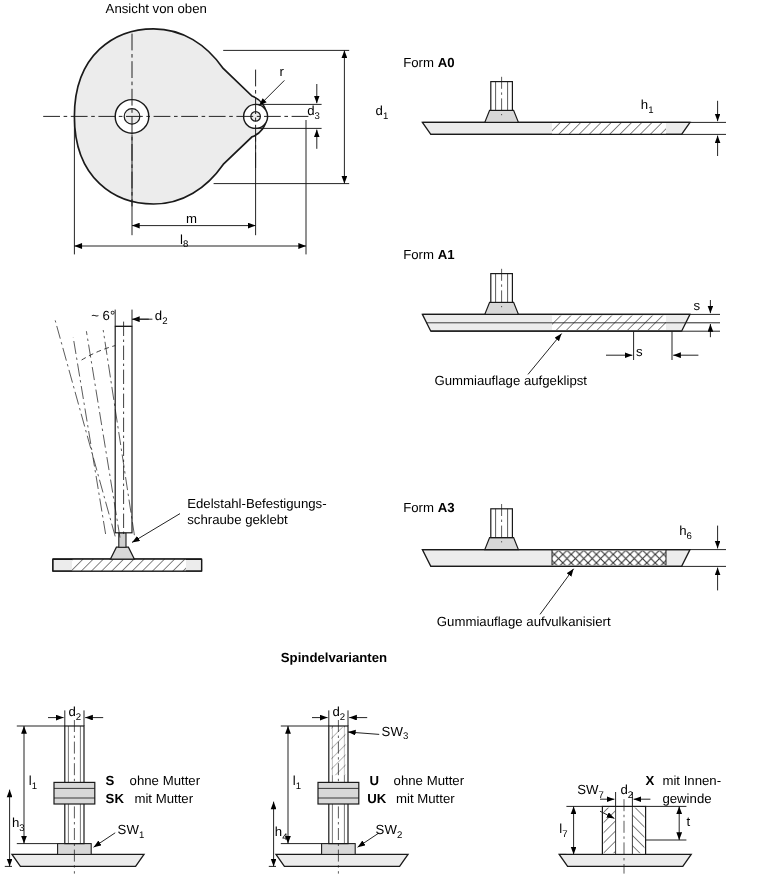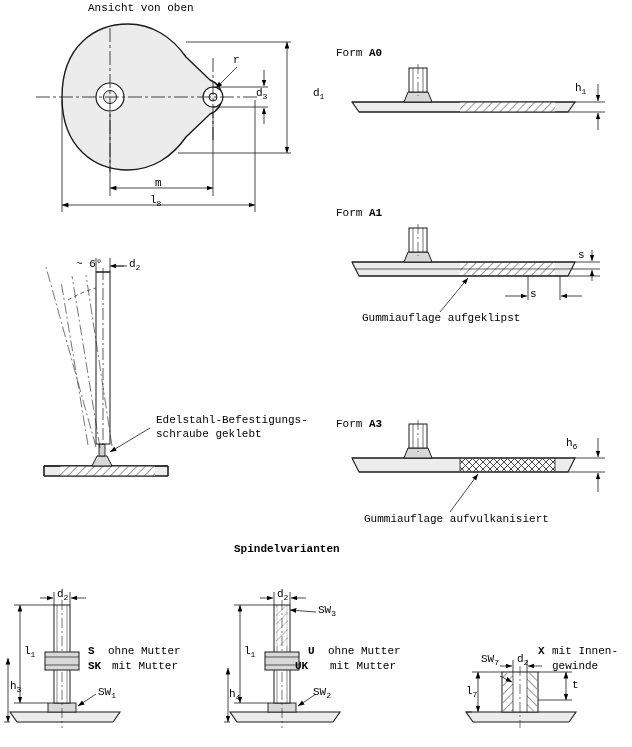--- a/index.html
+++ b/index.html
@@ -5,21 +5,21 @@
   html,body{margin:0;padding:0;}
   body{
     width:632px;height:747px;
     background:#ffffff;
     font-family:"Liberation Sans", sans-serif;
     font-size:11px;
     color:#000;
     position:relative;
     overflow:hidden;
   }
-  .lbl{position:absolute;white-space:nowrap;font-size:11px;color:#000;font-family:Liberation Mono, monospace;}
+  .lbl{position:absolute;white-space:nowrap;font-size:11px;color:#000;}
   .lbl.b{font-weight:bold;}
   svg{position:absolute;left:0;top:0;}
   sub{font-size:8px;vertical-align:sub;}
 </style>
 </head>
 <body>
 
 <svg width="632" height="747" viewBox="0 0 632 747">
   <defs>
     <pattern id="hatchA" width="6" height="6" patternUnits="userSpaceOnUse" patternTransform="rotate(45)">
@@ -311,21 +311,21 @@
 <div class="lbl" style="left:276px;top:87px;margin-left:37px;"><span>d</span><sub>1</sub></div>
 <div class="lbl" style="left:155px;top:177px;">m</div>
 <div class="lbl" style="left:150px;top:194px;"><span>l</span><sub>8</sub></div>
 
 <div class="lbl" style="left:76px;top:258px;">~ 6°</div>
 <div class="lbl" style="left:129px;top:258px;"><span>d</span><sub>2</sub></div>
 <div class="lbl" style="left:156px;top:414px;">Edelstahl-Befestigungs-</div>
 <div class="lbl" style="left:156px;top:428px;">schraube geklebt</div>
 
 <div class="lbl" style="left:336px;top:47px;"><span>Form </span><b>A0</b></div>
-<div class="lbl" style="left:534px;top:82px;margin-left:41px;"><span>h</span><sub>1</sub></div>
+<div class="lbl" style="left:534px;top:82px;"><span>h</span><sub>1</sub></div>
 
 <div class="lbl" style="left:336px;top:207px;"><span>Form </span><b>A1</b></div>
 <div class="lbl" style="left:578px;top:249px;">s</div>
 <div class="lbl" style="left:530px;top:288px;">s</div>
 <div class="lbl" style="left:362px;top:312px;">Gummiauflage aufgeklipst</div>
 
 <div class="lbl" style="left:336px;top:418px;"><span>Form </span><b>A3</b></div>
 <div class="lbl" style="left:566px;top:437px;"><span>h</span><sub>6</sub></div>
 <div class="lbl" style="left:364px;top:513px;">Gummiauflage aufvulkanisiert</div>
 
@@ -337,21 +337,21 @@
 <div class="lbl b" style="left:88px;top:660px;text-align:center;">SK</div>
 <div class="lbl" style="left:112px;top:660px;">mit Mutter</div>
 <div class="lbl" style="left:24px;top:645px;"><span>l</span><sub>1</sub></div>
 <div class="lbl" style="left:10px;top:680px;text-align:center;"><span>h</span><sub>3</sub></div>
 <div class="lbl" style="left:98px;top:686px;"><span>SW</span><sub>1</sub></div>
 
 <div class="lbl" style="left:277px;top:588px;"><span>d</span><sub>2</sub></div>
 <div class="lbl" style="left:318px;top:604px;"><span>SW</span><sub>3</sub></div>
 <div class="lbl b" style="left:308px;top:645px;">U</div>
 <div class="lbl" style="left:328px;top:645px;">ohne Mutter</div>
-<div class="lbl b" style="left:295px;top:660px;">UK</div>
+<div class="lbl b" style="left:306px;top:660px;">UK</div>
 <div class="lbl" style="left:330px;top:660px;">mit Mutter</div>
 <div class="lbl" style="left:244px;top:645px;"><span>l</span><sub>1</sub></div>
 <div class="lbl" style="left:229px;top:688px;"><span>h</span><sub>4</sub></div>
 <div class="lbl" style="left:313px;top:686px;text-align:center;"><span>SW</span><sub>2</sub></div>
 
 <div class="lbl b" style="left:538px;top:645px;">X</div>
 <div class="lbl" style="left:552px;top:645px;">mit Innen-</div>
 <div class="lbl" style="left:552px;top:660px;">gewinde</div>
 <div class="lbl" style="left:481px;top:653px;"><span>SW</span><sub>7</sub></div>
 <div class="lbl" style="left:517px;top:653px;"><span>d</span><sub>2</sub></div>

